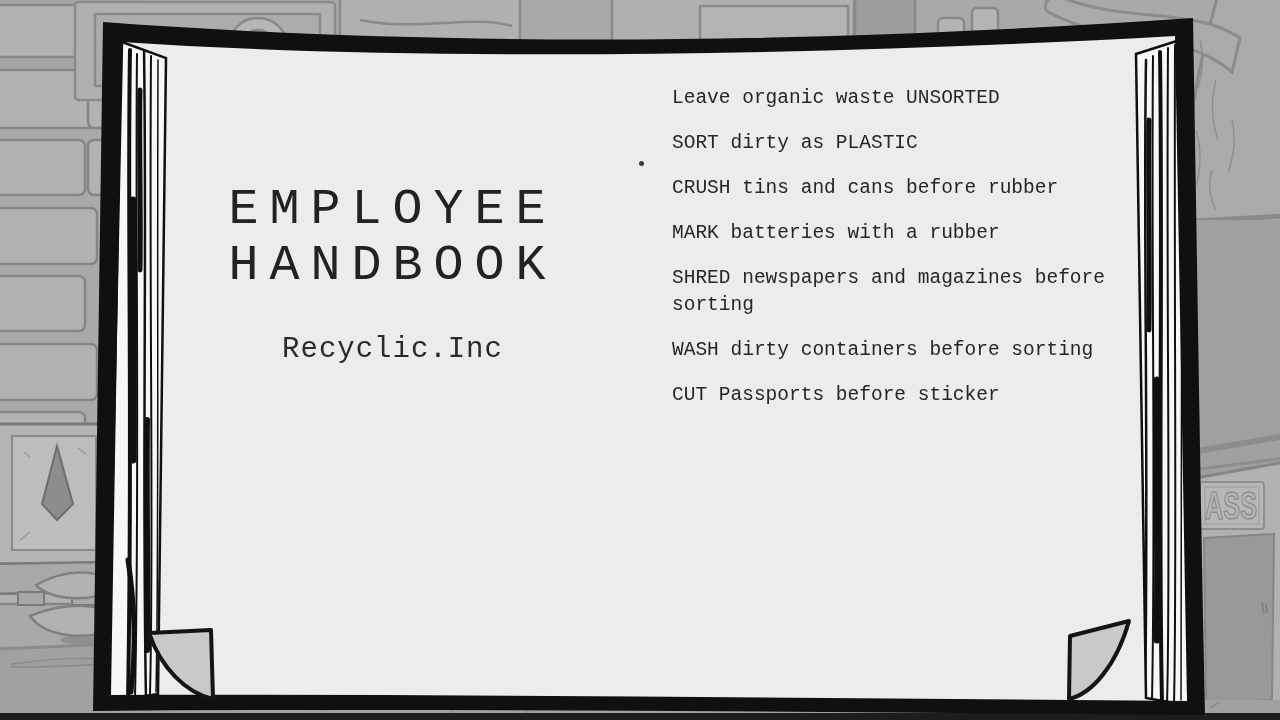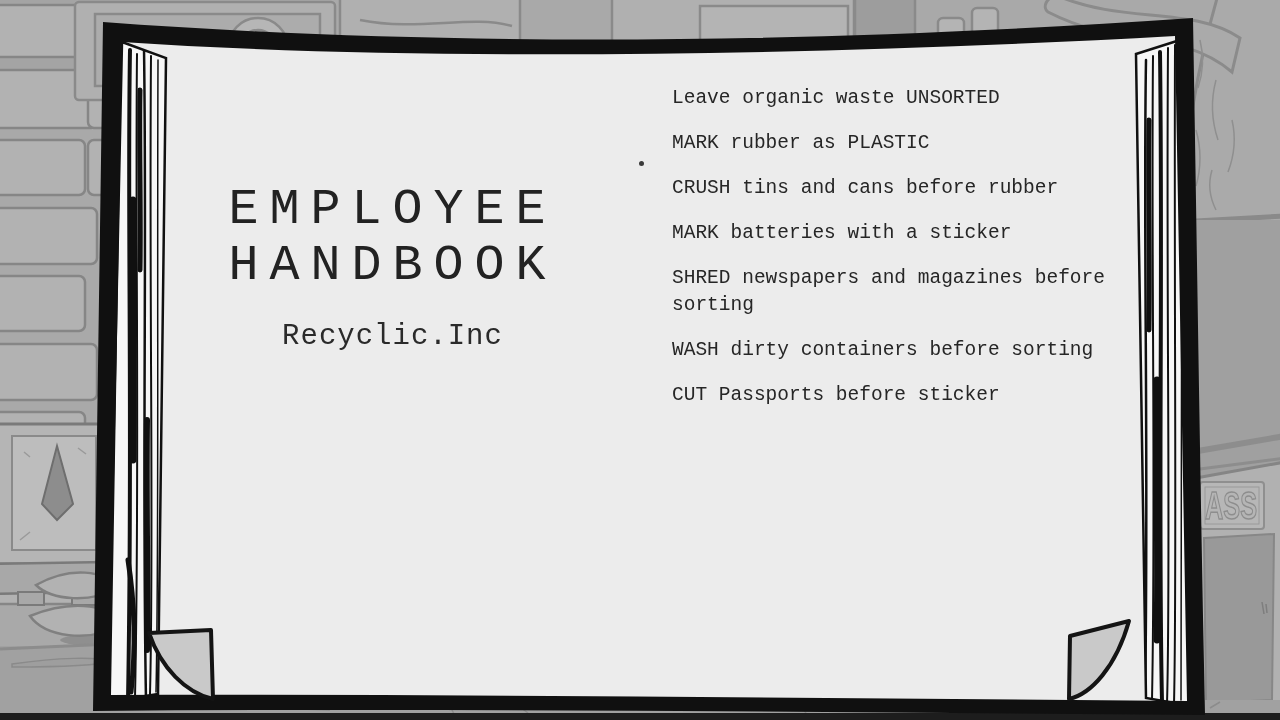--- a/index.html
+++ b/index.html
@@ -14,21 +14,21 @@
   .board-svg{z-index:1;}
   .title-block{
     position:absolute;z-index:2;left:160px;top:182px;width:465px;
     text-align:center;
   }
   .title-line{
     font-size:50px;line-height:56px;letter-spacing:11px;
     white-space:nowrap;color:#222;
   }
   .subtitle{
-    margin-top:26px;font-size:29px;line-height:34px;letter-spacing:1px;color:#2a2a2a;
+    margin-top:39px;font-size:29px;line-height:34px;letter-spacing:1px;color:#2a2a2a;
   }
   .rules{
     position:absolute;z-index:2;left:660px;top:73px;width:440px;
     list-style:none;margin:12px;padding:0;
   }
   .rules li{
     font-size:19.5px;line-height:27px;letter-spacing:0;
     margin:0 0 18px 0;color:#262626;
   }
   .cursor-dot{
@@ -197,22 +197,22 @@
   </svg>
 
   <div class="title-block">
     <div class="title-line">EMPLOYEE</div>
     <div class="title-line">HANDBOOK</div>
     <div class="subtitle">Recyclic.Inc</div>
   </div>
 
   <ul class="rules">
     <li>Leave organic waste UNSORTED</li>
-    <li>MARK rubber as PLASTIC</li>
+    <li>SORT dirty as PLASTIC</li>
     <li>CRUSH tins and cans before rubber</li>
-    <li>MARK batteries with a sticker</li>
+    <li>MARK batteries with a rubber</li>
     <li>SHRED newspapers and magazines before sorting</li>
     <li>WASH dirty containers before sorting</li>
     <li>CUT Passports before sticker</li>
   </ul>
 
   <div class="cursor-dot"></div>
 </div>
 
 </body></html>

